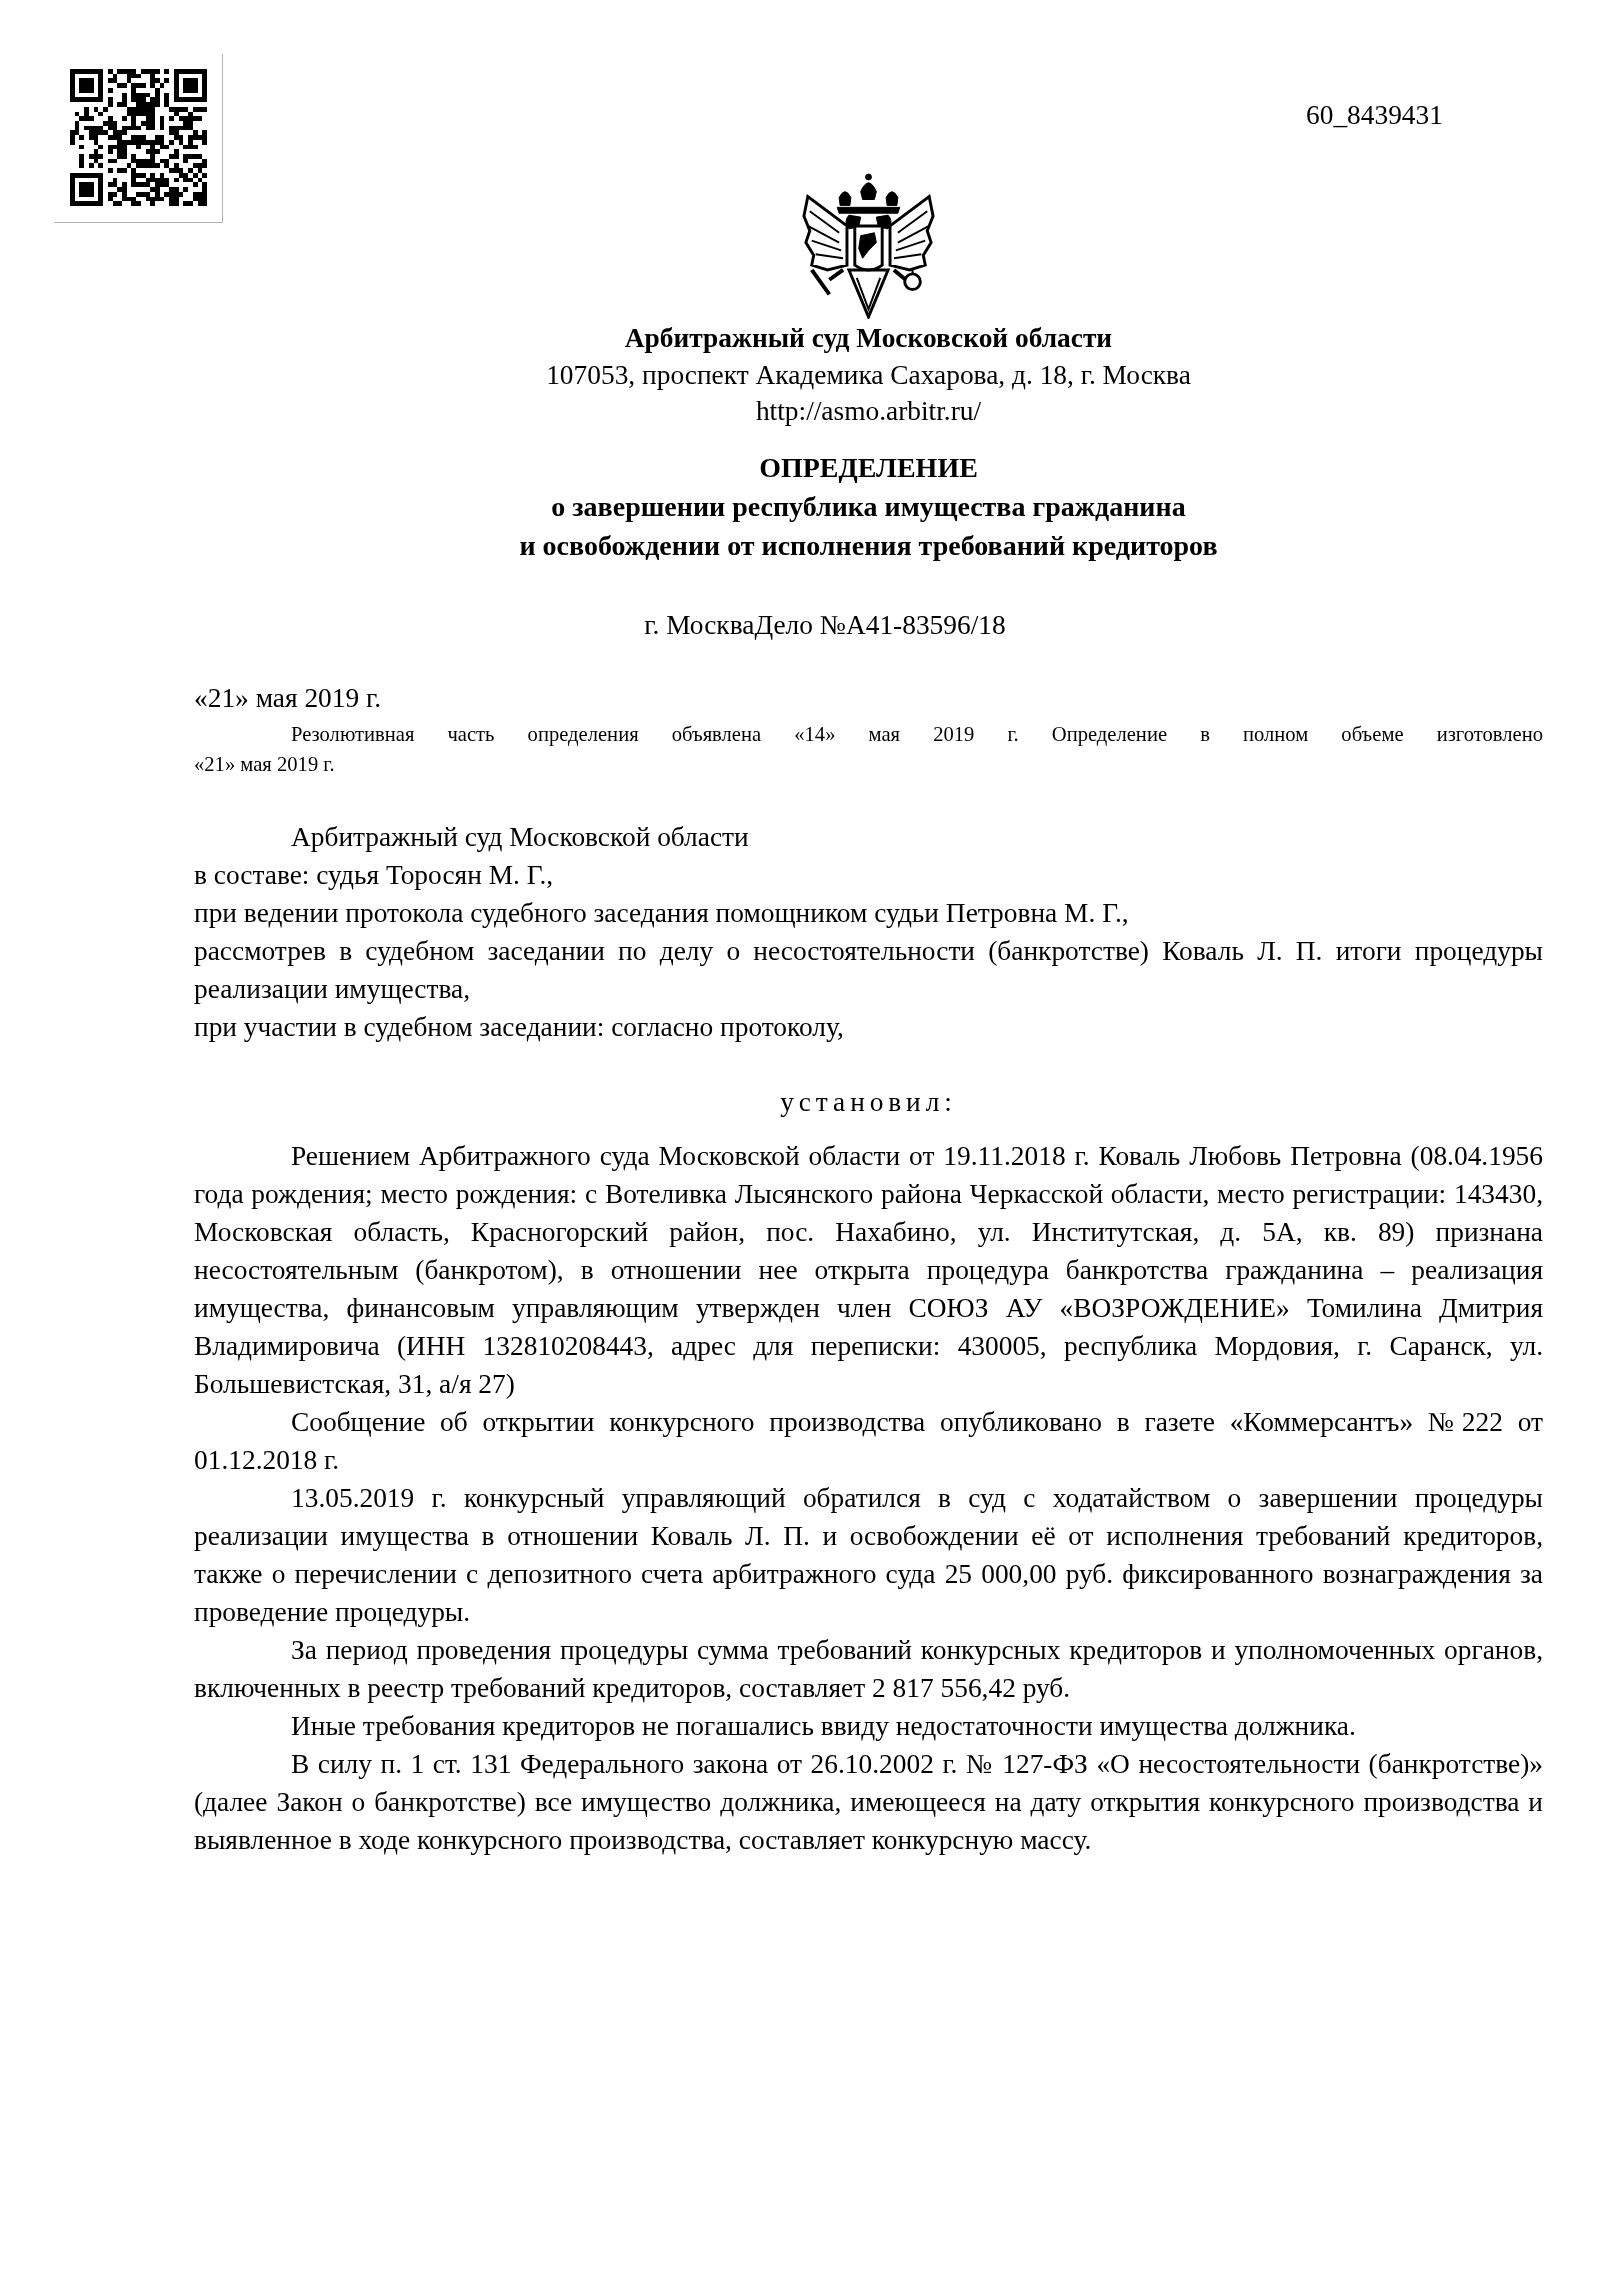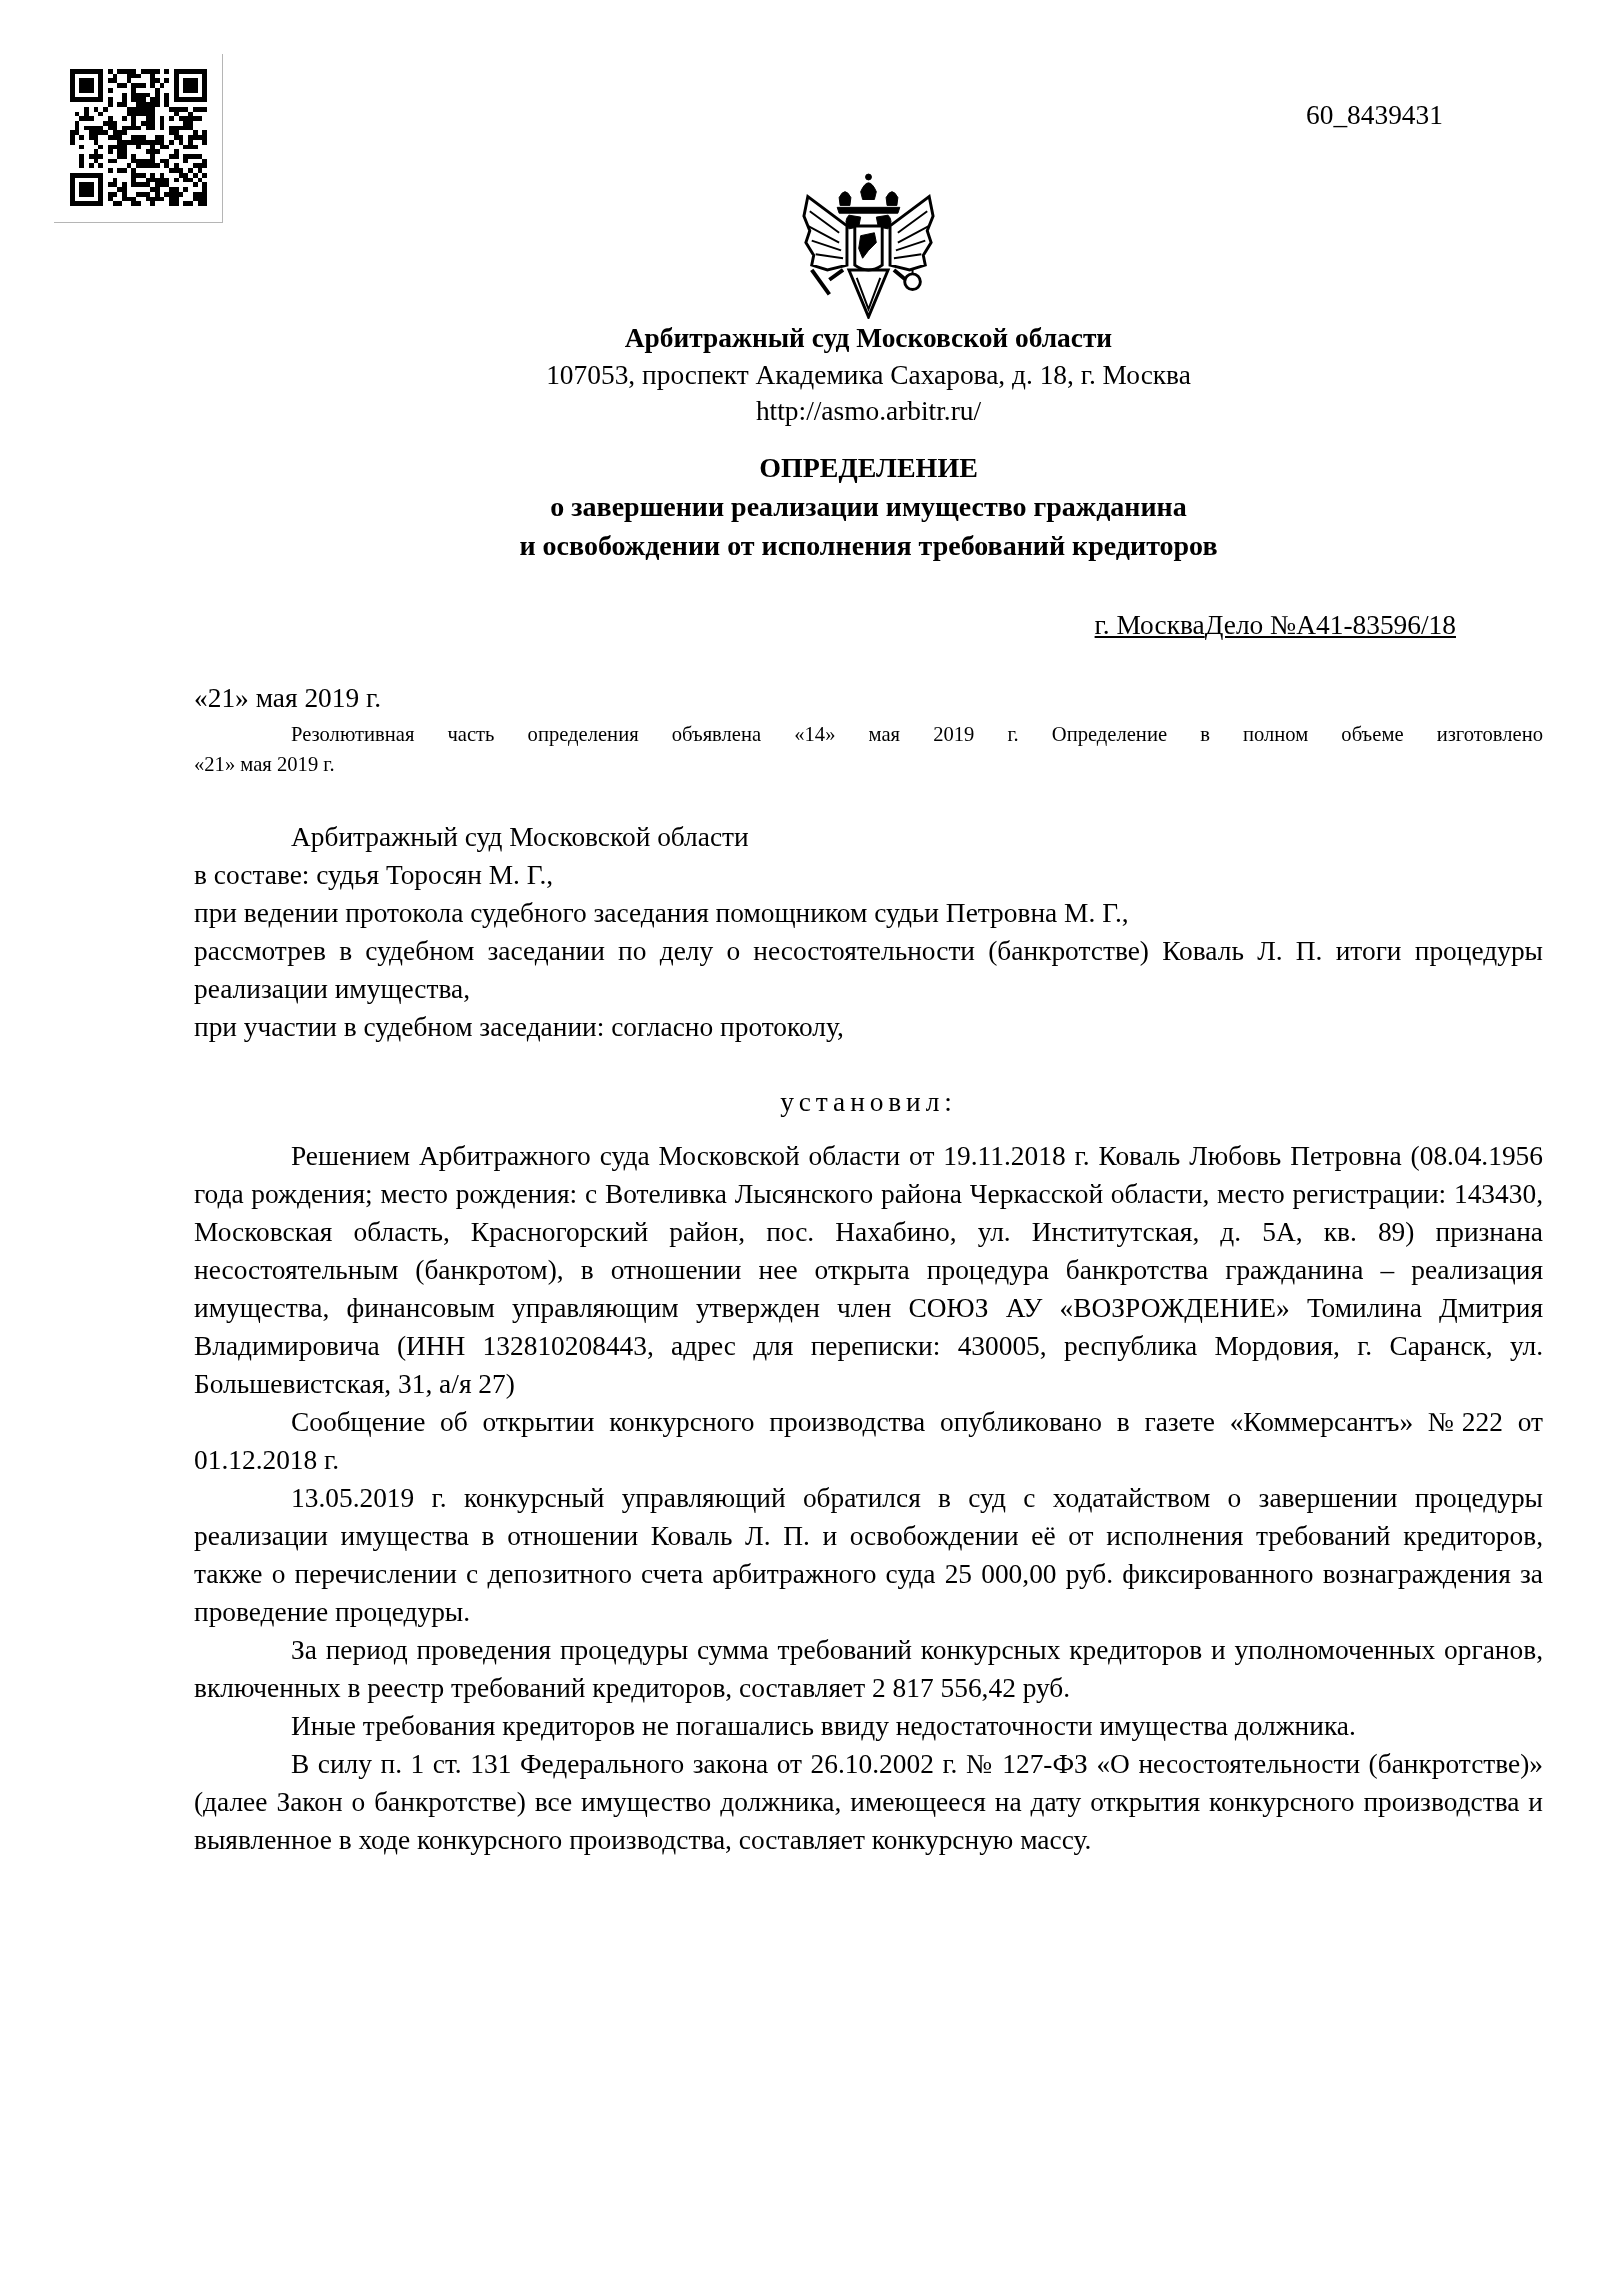--- a/index.html
+++ b/index.html
@@ -13,21 +13,21 @@
   .emblem { position: absolute; left: 800px; top: 172px; width: 137px; height: 147px; }
   .center-line { position: absolute; left: 194px; width: 1349px; text-align: center; font-size: 27.4px; line-height: 37px; }
   .bold { font-weight: bold; }
   .heading { font-size: 28px; }
   .body-block { position: absolute; left: 194px; width: 1349px; font-size: 27.4px; line-height: 38px; text-align: justify; }
   .body-block p { margin: 0; }
   .indent { text-indent: 97px; }
   .plain { text-align: left; }
   .small { font-size: 20.6px; line-height: 30px; }
   .spaced { letter-spacing: 4.9px; }
-  .row { position: absolute; left: 194px; width: 1262px; font-size: 27.4px; line-height: 35px; display: flex; justify-content: flex-end; text-decoration: underline; }
+  .row { position: absolute; left: 194px; width: 1262px; font-size: 27.4px; line-height: 35px; display: flex; justify-content: center; }
 </style>
 </head>
 <body>
 
 <div class="qr-frame-r"></div>
 <div class="qr-frame-b"></div>
 <svg class="qr" viewBox="0 0 29 29" shape-rendering="crispEdges">
   <g fill="#000" id="qr-g">
       <rect x="8" y="0" width="1" height="1"></rect>
       <rect x="10" y="0" width="1" height="1"></rect>
@@ -394,21 +394,21 @@
     <path d="M58 108 L70 140 L82 108" fill="none" stroke-width="2"></path>
     <path d="M44 100 L30 110 M96 100 L108 110" stroke-width="4"></path>
   </g>
 </svg>
 
 <div class="center-line bold" style="top:320px;">Арбитражный суд Московской области</div>
 <div class="center-line" style="top:357px;">107053, проспект Академика Сахарова, д. 18, г. Москва</div>
 <div class="center-line" style="top:393px;">http://asmo.arbitr.ru/</div>
 
 <div class="center-line bold heading" style="top:449px;">ОПРЕДЕЛЕНИЕ</div>
-<div class="center-line bold heading" style="top:488px;">о завершении реализации имущество гражданина</div>
+<div class="center-line bold heading" style="top:488px;">о завершении республика имущества гражданина</div>
 <div class="center-line bold heading" style="top:527px;">и освобождении от исполнения требований кредиторов</div>
 
 <div class="row" style="top:608px;">
   <span>г. Москва</span>
   <span>Дело №А41-83596/18</span>
 </div>
 
 <div class="abs" style="left:194px; top:681px; font-size:27.4px; line-height:35px;">«21» мая 2019 г.</div>
 
 <div class="body-block small" style="top:719px;">

